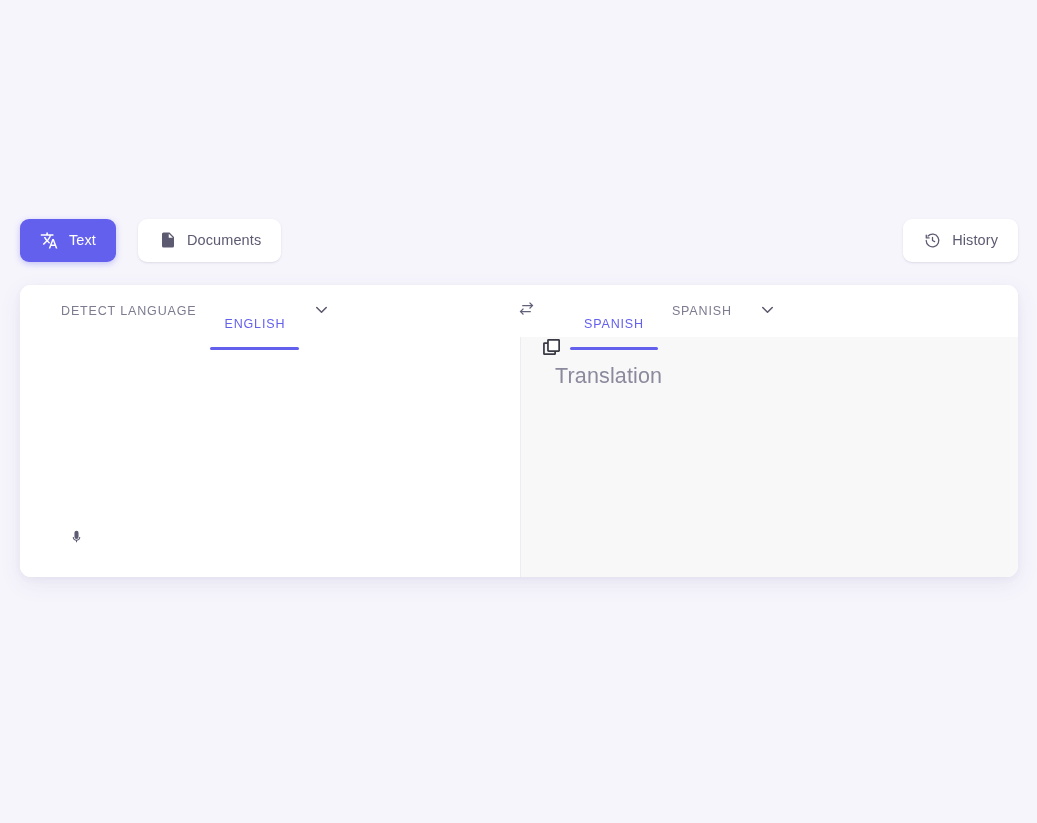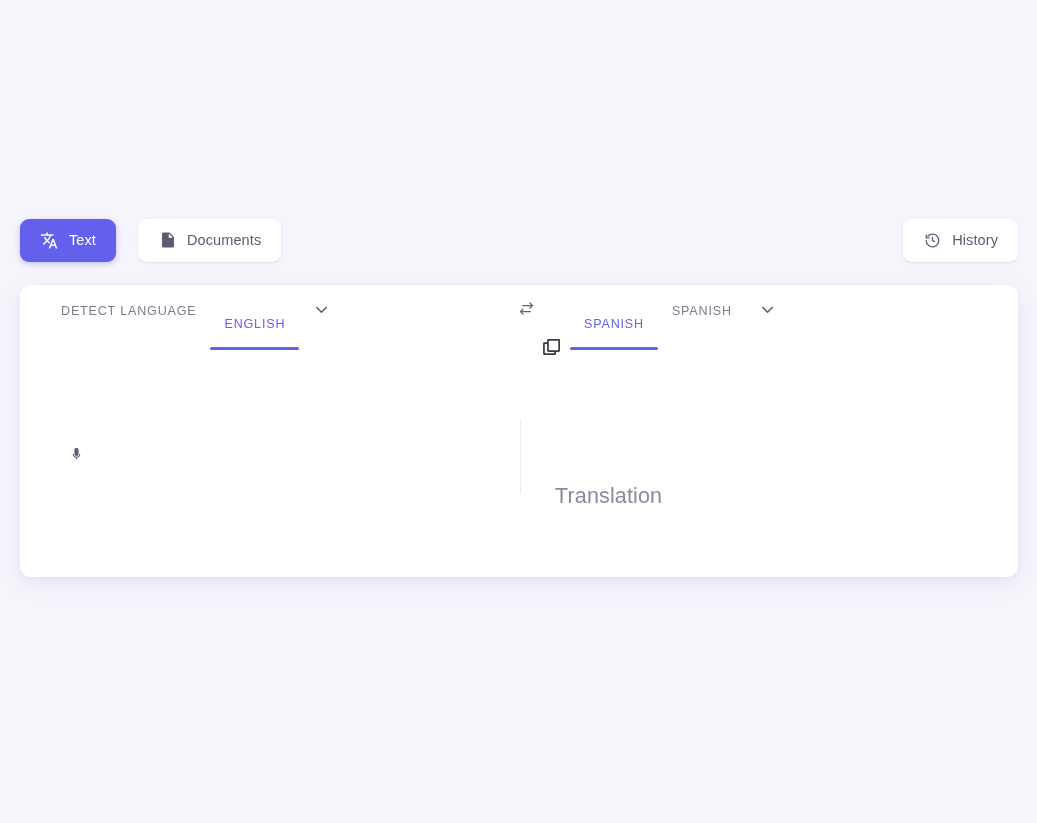--- a/index.html
+++ b/index.html
@@ -151,21 +151,20 @@
     margin-left: 1px;
   }
   .spacer-flex { flex: 1; }
 
   
   .panels {
     flex: 1;
     display: flex;
     position: relative;
     min-height: 0;
-    align-items: center;
   }
   .panel-source {
     width: 500px;
     flex: 0 0 500px;
     background: #ffffff;
     border-right: 1px solid #ececf2;
     position: relative;
     display: flex;
     flex-direction: column;
   }

